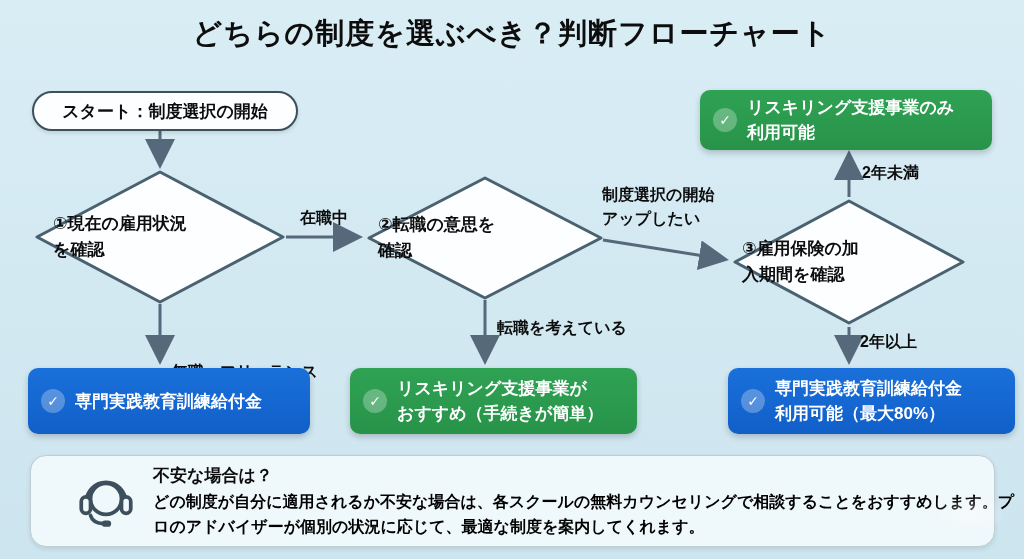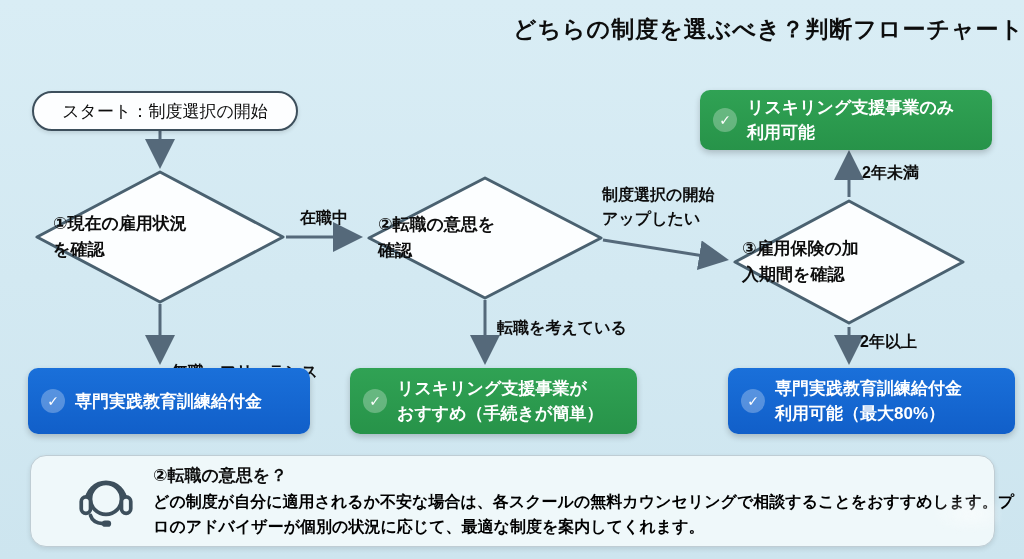--- a/index.html
+++ b/index.html
@@ -5,29 +5,29 @@
   :root{
     --bg-top:#d9edf5; --bg-bottom:#cde5ef;
     --slate:#55697a; --slate-dark:#4a6170;
     --green:#2b9d4f; --blue:#1568d4;
     --ink:#0d0d0d;
   }
   *{box-sizing:border-box;margin:0;padding:0;}
   body{font-family:"Liberation Sans","DejaVu Sans",sans-serif;}
   .stage{position:relative;width:1024px;height:559px;overflow:hidden;
     background:linear-gradient(180deg,var(--bg-top),var(--bg-bottom));}
-  .title{position:absolute;top:14px;left:0;width:100%;text-align:right;
-    font-size:23px;font-weight:bold;color:var(--ink);letter-spacing:1px;}
+  .title{position:absolute;top:14px;left:0;width:100%;text-align:center;
+    font-size:29px;font-weight:bold;color:var(--ink);letter-spacing:1px;}
   svg.overlay{position:absolute;left:0;top:0;z-index:1;pointer-events:none;}
   .layer{position:absolute;z-index:2;}
 
   .start-box{position:absolute;left:32px;top:91px;width:266px;height:40px;
     background:#fdfeff;border:2.5px solid #3d4f5c;border-radius:21px;
     display:flex;align-items:center;justify-content:center;
-    font-size:17px;font-weight:normal;color:var(--ink);
+    font-size:17px;font-weight:bold;color:var(--ink);
     box-shadow:0 2px 4px rgba(0,0,0,.12);}
 
   .diamond-label{position:absolute;width:214px;text-align:left;
     font-size:17px;font-weight:bold;color:var(--ink);line-height:26px;}
   .dl-1{left:53px;top:211px;}
   .dl-2{left:378px;top:212px;}
   .dl-3{left:742px;top:236px;}
 
   .edge-label{position:absolute;font-size:16px;font-weight:bold;color:var(--ink);
     line-height:24px;white-space:nowrap;}
@@ -156,19 +156,19 @@
     <div class="headset-wrap">
       <svg width="66" height="66" viewBox="0 0 64 64" fill="none" stroke="#3d4f5c" stroke-width="3.6" stroke-linecap="round" stroke-linejoin="round">
         <circle cx="32" cy="30" r="15"></circle>
         <path d="M13 33 a19 19 0 0 1 38 0"></path>
         <rect x="8" y="28" width="9" height="16" rx="4.5" fill="#eff8fa"></rect>
         <rect x="47" y="28" width="9" height="16" rx="4.5" fill="#eff8fa"></rect>
         <path d="M17 46 q2 7 12 8"></path>
         <rect x="28" y="51" width="9" height="6" rx="3" fill="#3d4f5c" stroke="none"></rect>
       </svg>
     </div>
-    <div class="info-heading">②転職の意思を？</div>
+    <div class="info-heading">不安な場合は？</div>
     <div class="info-body">どの制度が自分に適用されるか不安な場合は、各スクールの無料カウンセリングで相談することをおすすめします。プロのアドバイザーが個別の状況に応じて、最適な制度を案内してくれます。</div>
   </div>
 
   <div class="watermark"></div>
 
 </div>
 
 </body></html>

